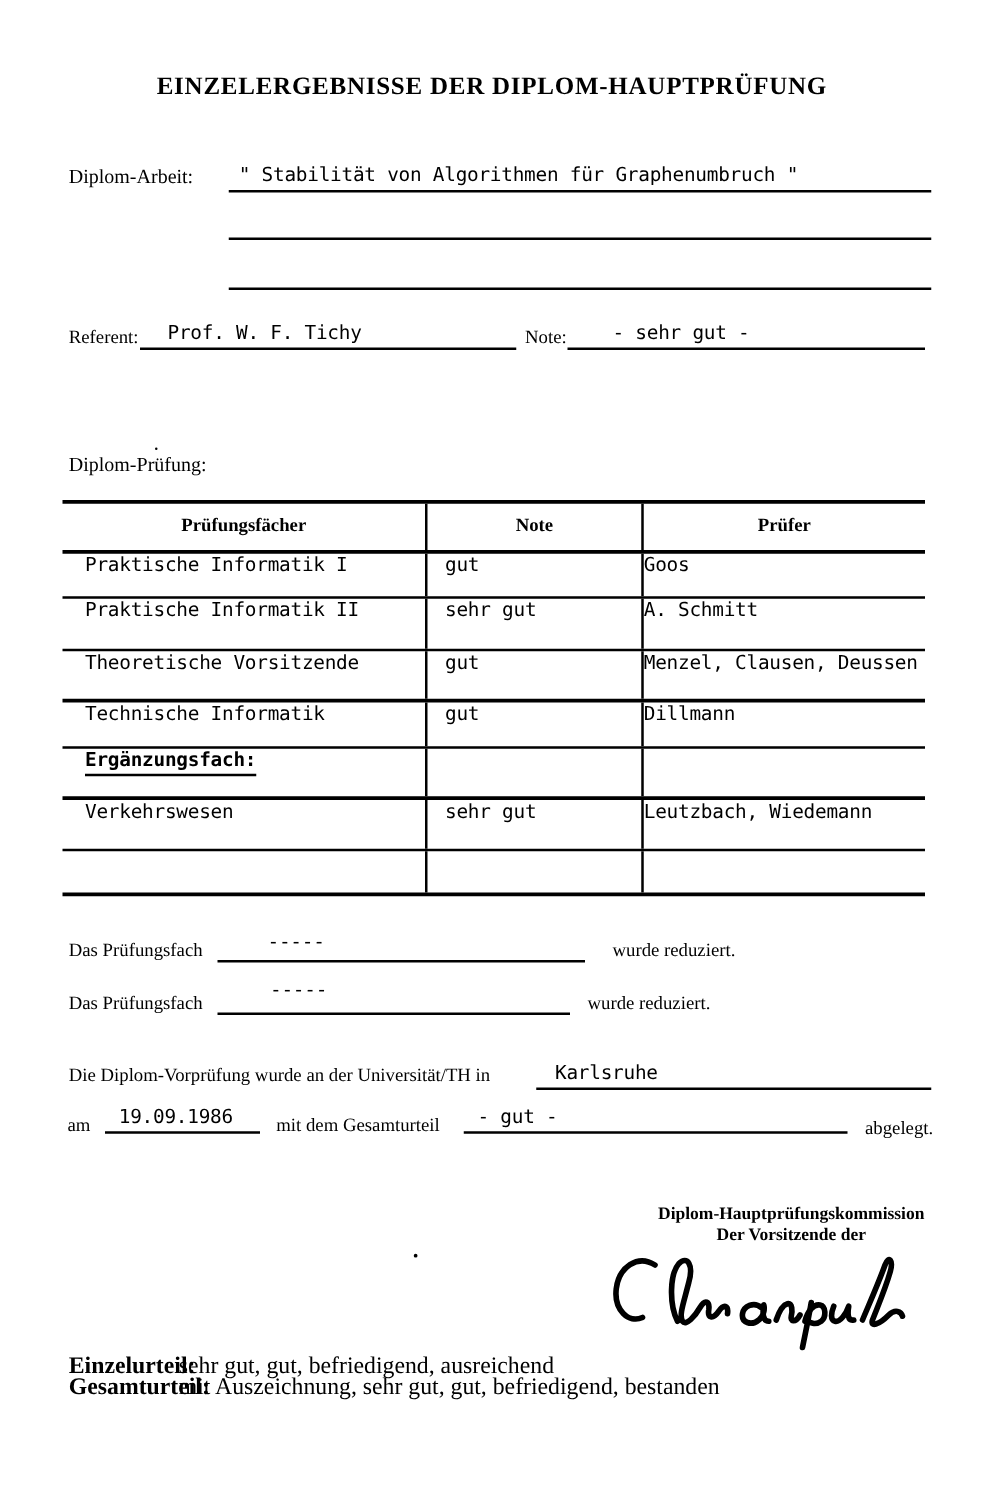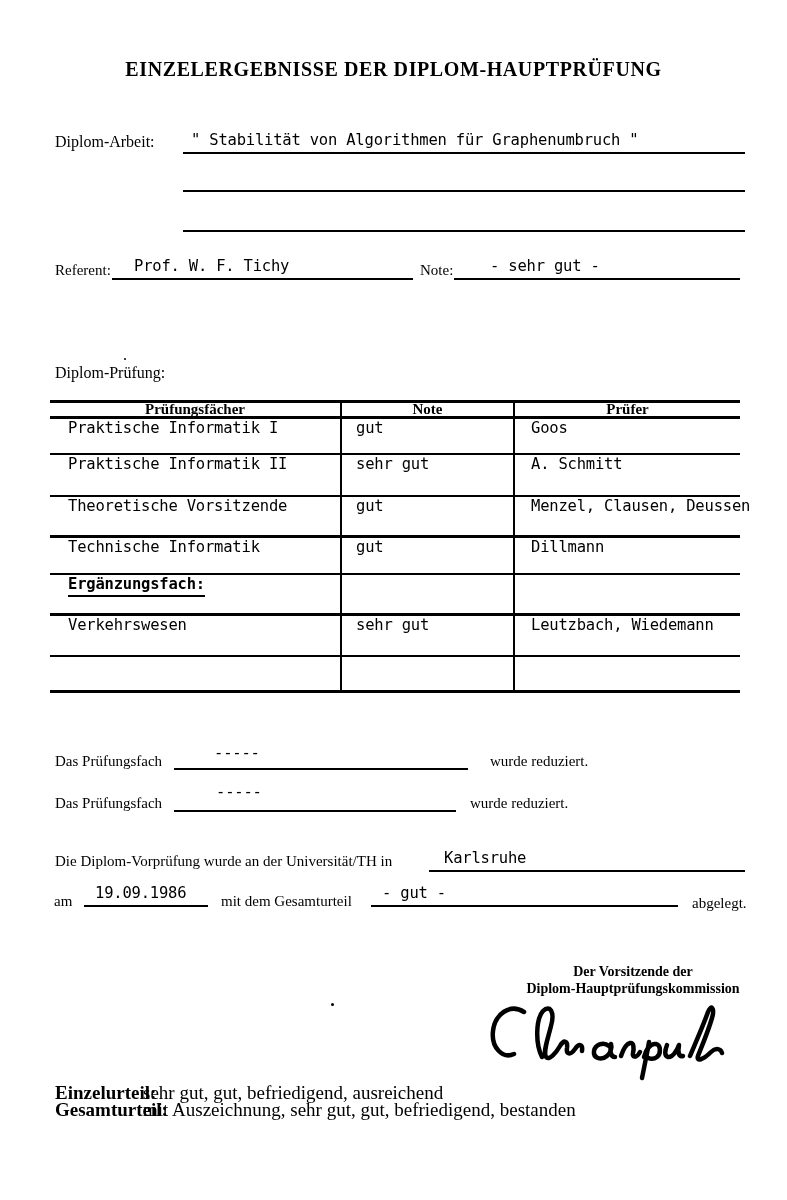--- a/index.html
+++ b/index.html
@@ -18,28 +18,28 @@
   .field .typed{
     position:absolute;bottom:3px;font-family:"DejaVu Sans Mono", monospace;
     font-size:15.5px;white-space:nowrap;letter-spacing:-.2px;
   }
   
   .exam-table{position:absolute;left:50px;top:400px;width:690px;border-top:3px solid #000;}
   .tr{display:flex;box-sizing:border-box;}
   .td{box-sizing:border-box;display:flex;align-items:flex-start;overflow:visible;}
   .c1{width:290px;padding-left:18px;}
   .c2{width:173px;border-left:2px solid #000;padding-left:14px;}
-  .c3{width:227px;border-left:2px solid #000;padding-left:16px;}
+  .c3{width:227px;border-left:2px solid #000;padding-left:0;}
   .tr .td{padding-bottom:5px;}
   .tr.head .td{align-items:center;justify-content:center;padding:0;
     font-size:15px;font-weight:bold;}
   .cell-text{font-family:"DejaVu Sans Mono", monospace;font-size:15.5px;letter-spacing:-.2px;white-space:nowrap;}
   .bb2{border-bottom:2px solid #000;}
   .bb3{border-bottom:3px solid #000;}
-  .rowh{height:16px;} .row1{height:36px;} .row2{height:42px;} .row3{height:41px;}
+  .rowh{height:40px;} .row1{height:36px;} .row2{height:42px;} .row3{height:41px;}
   .row4{height:37px;} .row5{height:41px;} .row6{height:41px;} .row7{height:36px;}
   .section-cell .cell-text{
     font-weight:bold;border-bottom:2px solid #000;padding-bottom:2px;
   }
   .sig-caption{
     position:absolute;left:478px;top:963px;width:310px;text-align:center;
     font-size:14px;font-weight:bold;line-height:17px;
   }
   .legend{position:absolute;left:55px;top:1084px;font-size:19px;line-height:17px;}
   .legend-row{display:flex;}
@@ -176,22 +176,22 @@
   <div class="field" style="left:84px;top:881px;width:124px;">
     <span class="typed" style="left:11px;">19.09.1986</span>
   </div>
   <div class="abs lbl" style="left:221px;top:893px;">mit dem Gesamturteil</div>
   <div class="field" style="left:371px;top:881px;width:307px;">
     <span class="typed" style="left:11px;">- gut -</span>
   </div>
   <div class="abs lbl" style="left:692px;top:895px;">abgelegt.</div>
 
   <div class="sig-caption">
+    <div>Diplom-Hauptprüfungskommission</div>
     <div>Der Vorsitzende der</div>
-    <div>Diplom-Hauptprüfungskommission</div>
   </div>
   <svg class="abs" style="left:480px;top:998px;" width="245" height="85" viewBox="0 0 245 85">
     <g fill="none" stroke="#000" stroke-width="4.5" stroke-linecap="round" stroke-linejoin="round">
       <path d="M 44,14 C 30,5 15,16 13,33 C 11,50 23,61 34,56"></path>
       <path d="M 62,59 C 55,45 56,21 63,13 C 70,6 75,14 71,28 C 67,44 63,54 66,59
                C 69,63 76,55 80,48 C 84,41 88,43 87,50 C 86,56 90,58 95,51 C 99,45 103,46 102,53"></path>
       <path d="M 129,48 C 123,43 115,47 114,53 C 113,60 121,63 127,58 C 131,55 132,49 131,46
                C 130,52 130,59 135,59"></path>
       <path d="M 141,58 C 143,52 146,46 150,45 C 154,44 154,51 153,55 C 152,59 156,61 160,54"></path>
       <path d="M 169,44 C 167,56 164,70 162,80"></path>

